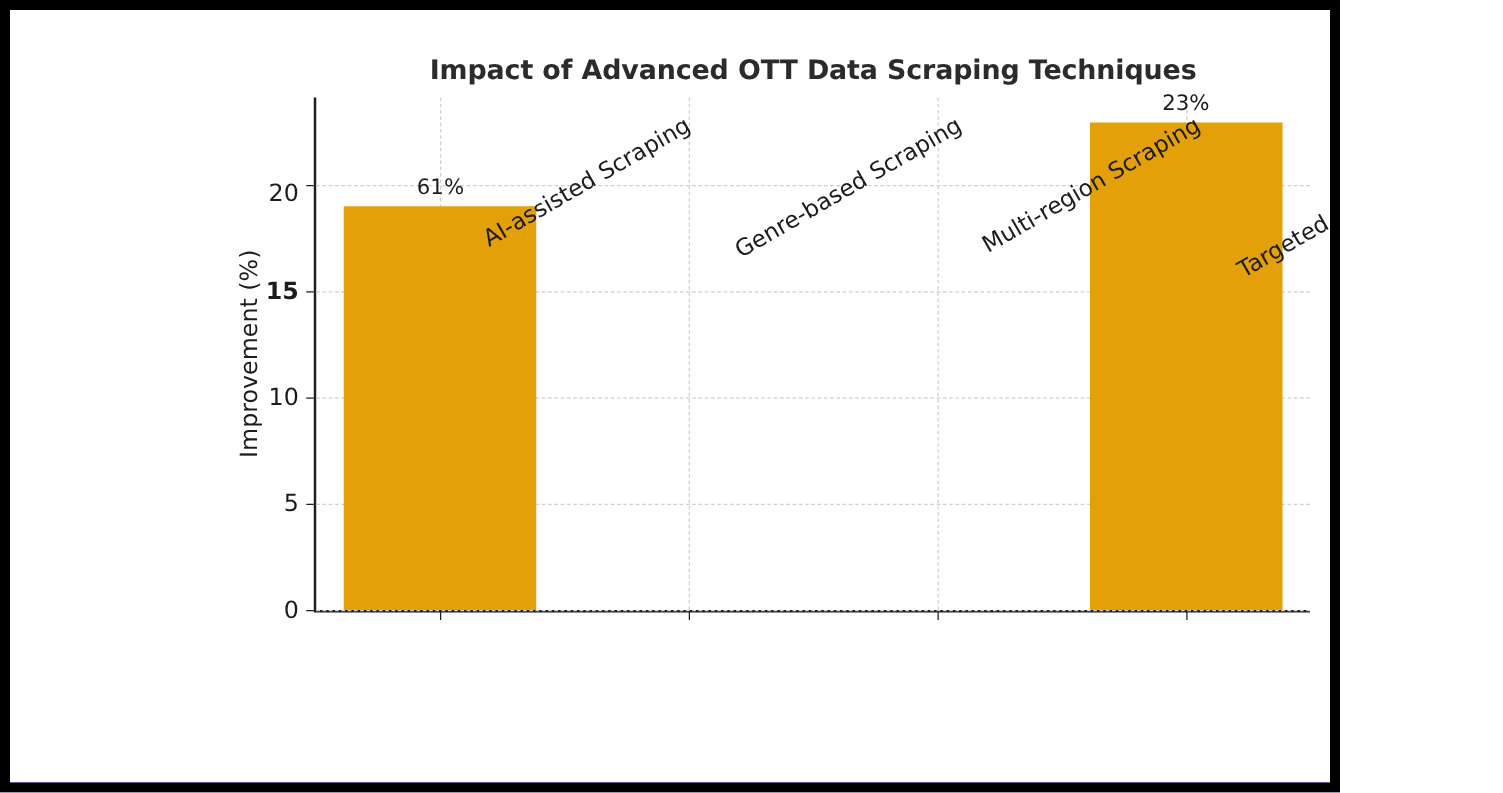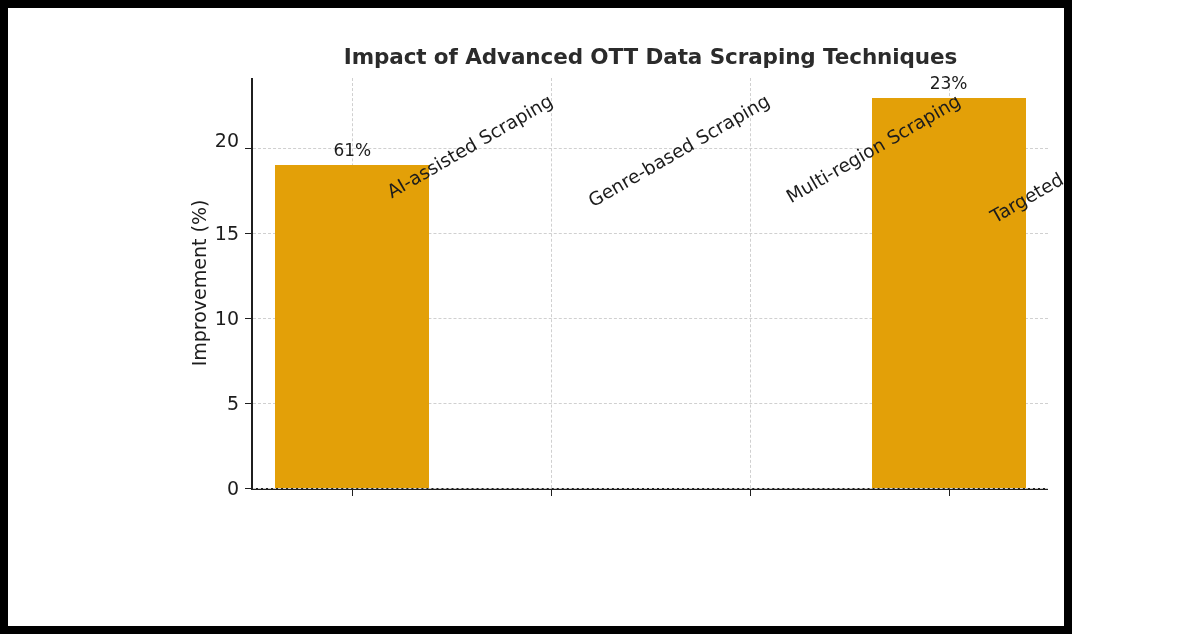--- a/index.html
+++ b/index.html
@@ -187,23 +187,23 @@
           <div class="gridline-v" style="left: 695.625px;"></div>
         </div>
       <div id="ytick-layer">
           <div class="ytick-mark" style="top: 410px;"></div>
           <div class="ytick-label" style="top: 410px;">0</div>
           <div class="ytick-mark" style="top: 325.114px;"></div>
           <div class="ytick-label" style="top: 325.114px;">5</div>
           <div class="ytick-mark" style="top: 240.228px;"></div>
           <div class="ytick-label" style="top: 240.228px; text-align: right;">10</div>
           <div class="ytick-mark" style="top: 155.342px;"></div>
-          <div class="ytick-label" style="top: 155.342px;">15</div>
+          <div class="ytick-label" style="top: 155.342px; font-weight: bold;">15</div>
           <div class="ytick-mark" style="top: 70.4555px;"></div>
-          <div class="ytick-label" style="top: 62px; text-align: center;">20</div>
+          <div class="ytick-label" style="top: 77px; text-align: center;">20</div>
         </div>
       <div id="xtick-layer">
           <div class="xtick-mark" style="left: 99.375px;"></div>
           <div class="xtick-mark" style="left: 298.125px;"></div>
           <div class="xtick-mark" style="left: 496.875px;"></div>
           <div class="xtick-mark" style="left: 695.625px;"></div>
         </div>
       <div id="bar-layer">
           <div class="bar" style="left: 22.3594px; width: 154.031px; height: 322.567px; background: rgb(227, 160, 8);"></div>
           <div class="bar-value" style="left: 99.375px; top: 82.4327px;">61%</div>

